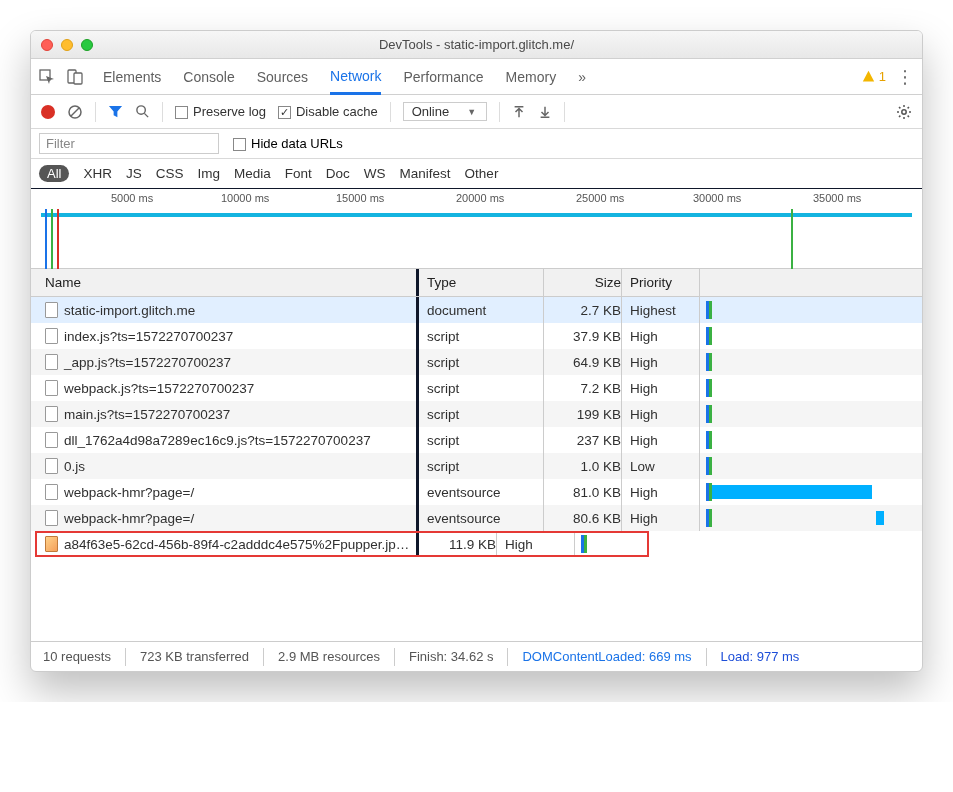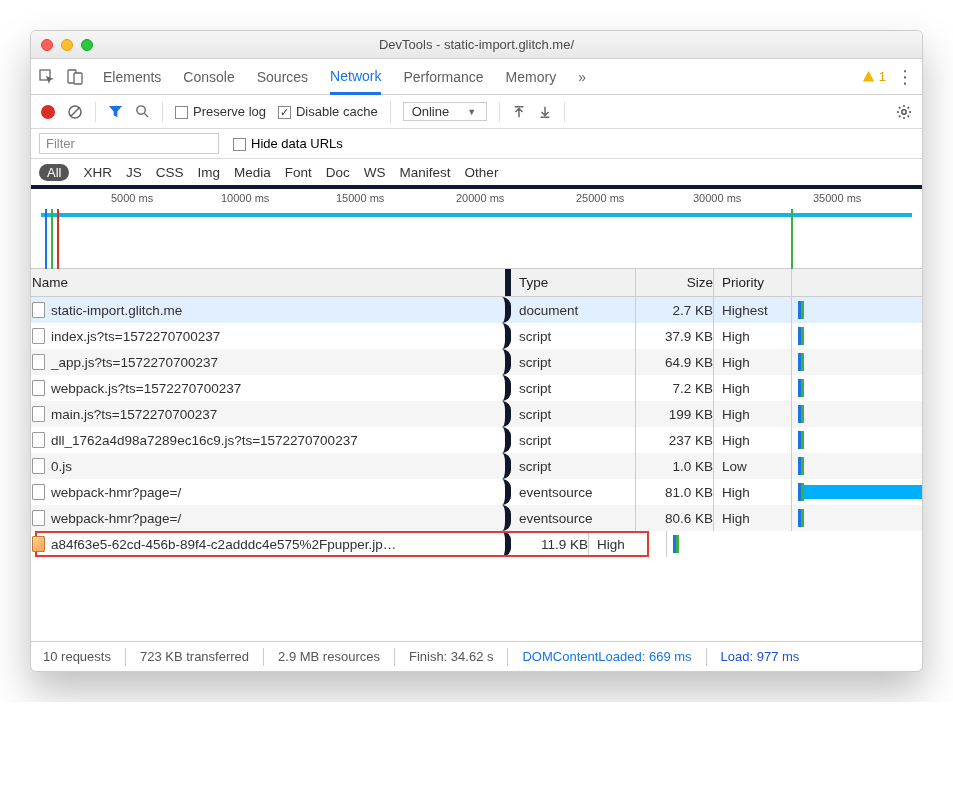--- a/index.html
+++ b/index.html
@@ -23,40 +23,40 @@
 .record { width: 14px; height: 14px; background: #d93025; border-radius: 50%; }
 .toolbar .sep { width: 1px; height: 20px; background: #ddd; }
 .toolbar .icon { color: #666; display: flex; align-items: center; }
 .funnel { color: #1a73e8; }
 .cbox { width: 13px; height: 13px; border: 1px solid #888; display: inline-block; vertical-align: middle; margin-right: 5px; background: #fff; }
 .cbox.checked::after { content: "✓"; font-size: 11px; position: relative; top: -3px; left: 1px; color: #333; }
 .online { display: flex; align-items: center; gap: 18px; border: 1px solid #ccc; padding: 1px 10px 1px 8px; border-radius: 0; }
 .toolbar .gear { margin-left: auto; }
 .filterbar { height: 30px; border-bottom: 1px solid #d9d9d9; display: flex; align-items: center; padding: 0 8px; gap: 14px; font-size: 13px; }
 .filter-input { width: 180px; height: 21px; border: 1px solid #ccc; padding: 0 6px; font-size: 13px; color: #888; display: flex; align-items: center; }
-.typebar { height: 30px; border-bottom: 4px solid #0f172a; display: flex; align-items: center; padding: 0 8px; gap: 14px; font-size: 13.5px; color: #333; }
+.typebar { height: 30px; border-bottom: 1px solid #0f172a; display: flex; align-items: center; padding: 0 8px; gap: 14px; font-size: 13.5px; color: #333; }
 .typebar .pill { background: #555; color: #fff; border-radius: 9px; padding: 1px 8px; font-size: 13px; }
 .timeline { height: 80px; border-bottom: 1px solid #ccc; position: relative; }
 .timeline-ticks { height: 20px; display: flex; position: relative; font-size: 11px; color: #555; }
 .timeline-ticks div { position: absolute; top: 3px; }
 .timeline-body { position: relative; height: 60px; }
 .tline { position: absolute; left: 10px; right: 10px; top: 4px; height: 4px; background: #14b4e0; }
 .tmark { position: absolute; top: 0; bottom: 0; width: 2px; }
 .table-header { height: 28px; background: #f1f1f1; border-bottom: 1px solid #ccc; display: flex; align-items: center; font-size: 13.5px; color: #222; }
-.col-name { width: 480px; padding-left: 1px; border-right: 6px solid #0f172a; height: 100%; display: flex; align-items: center; }
+.col-name { width: 388px; padding-left: 14px; border-right: 3px solid #0f172a; height: 100%; display: flex; align-items: center; }
 .col-type { width: 125px; padding-left: 8px; border-right: 1px solid #ccc; height: 100%; display: flex; align-items: center; }
 .col-size { width: 78px; border-right: 1px solid #ccc; height: 100%; display: flex; align-items: center; justify-content: flex-end; }
 .col-priority { width: 78px; padding-left: 8px; border-right: 1px solid #ccc; height: 100%; display: flex; align-items: center; }
 .col-waterfall { flex: 1; padding-left: 8px; height: 100%; display: flex; align-items: center; justify-content: space-between; padding-right: 10px; }
 .sort-asc { font-size: 9px; color: #555; }
 .rows { min-height: 344px; }
 .row { height: 26px; display: flex; align-items: center; font-size: 13.5px; color: #303030; }
 .row:nth-child(even) { background: #f5f5f5; }
 .row.selected { background: #e1efff; }
-.row .col-name { display: flex; align-items: center; gap: 6px; border-radius: 9px; }
+.row .col-name { display: flex; align-items: center; gap: 6px; }
 .file-icon { width: 13px; height: 16px; border: 1px solid #999; background: #fff; border-radius: 1px; position: relative; }
 .file-icon.img { background: linear-gradient(135deg,#ffd28a,#f5a05a); border-color: #c07a3a; }
 .row .col-waterfall { position: relative; }
 .wf-line { position: absolute; top: 4px; bottom: 4px; width: 3px; background: #1a73e8; }
 .wf-bar { position: absolute; top: 6px; height: 14px; background: #00b0ff; }
 .hl { position: absolute; border: 2px solid #e53935; pointer-events: none; }
 .statusbar { height: 30px; border-top: 1px solid #ccc; display: flex; align-items: center; padding: 0 12px; font-size: 13px; color: #555; gap: 14px; }
 .statusbar .sep { width: 1px; height: 18px; background: #ccc; }
 .dcl { color: #1a73e8; }
 .ld { color: #1d4ed8; }

